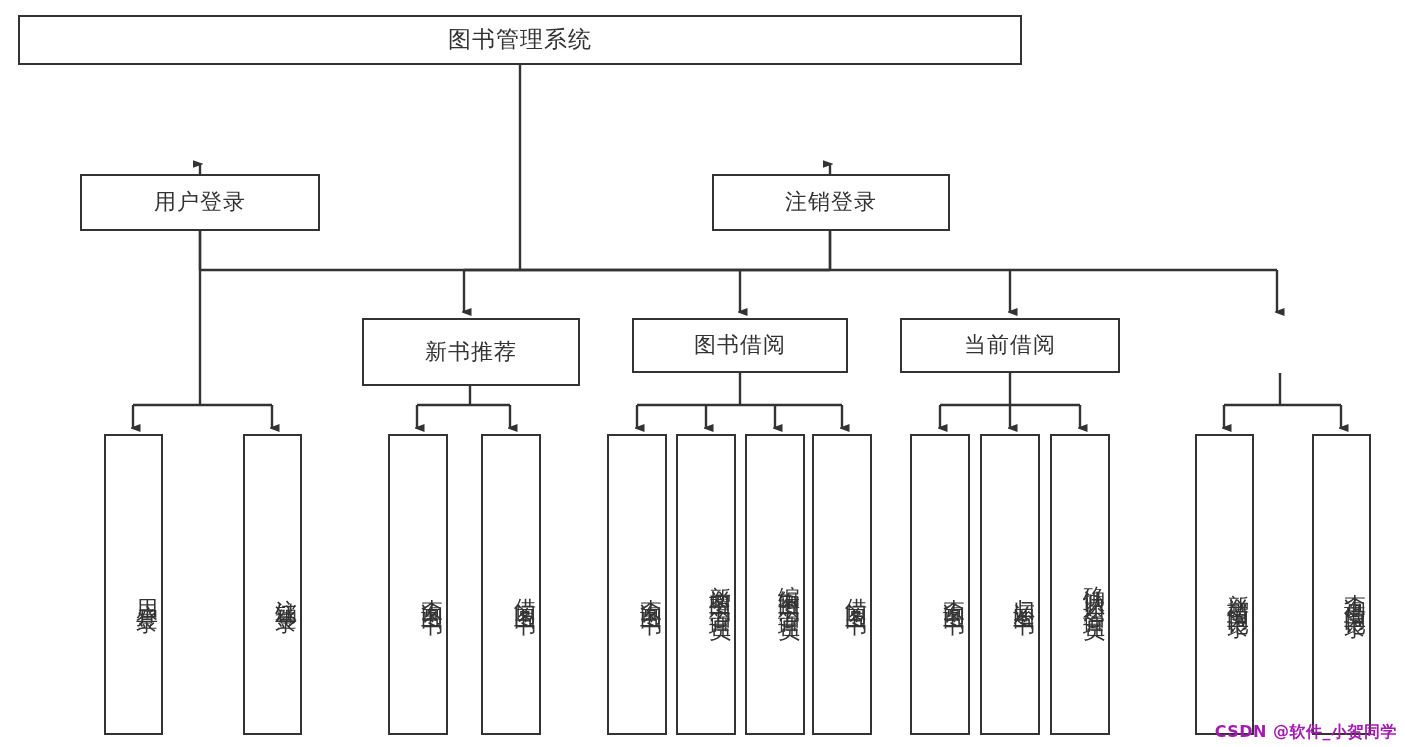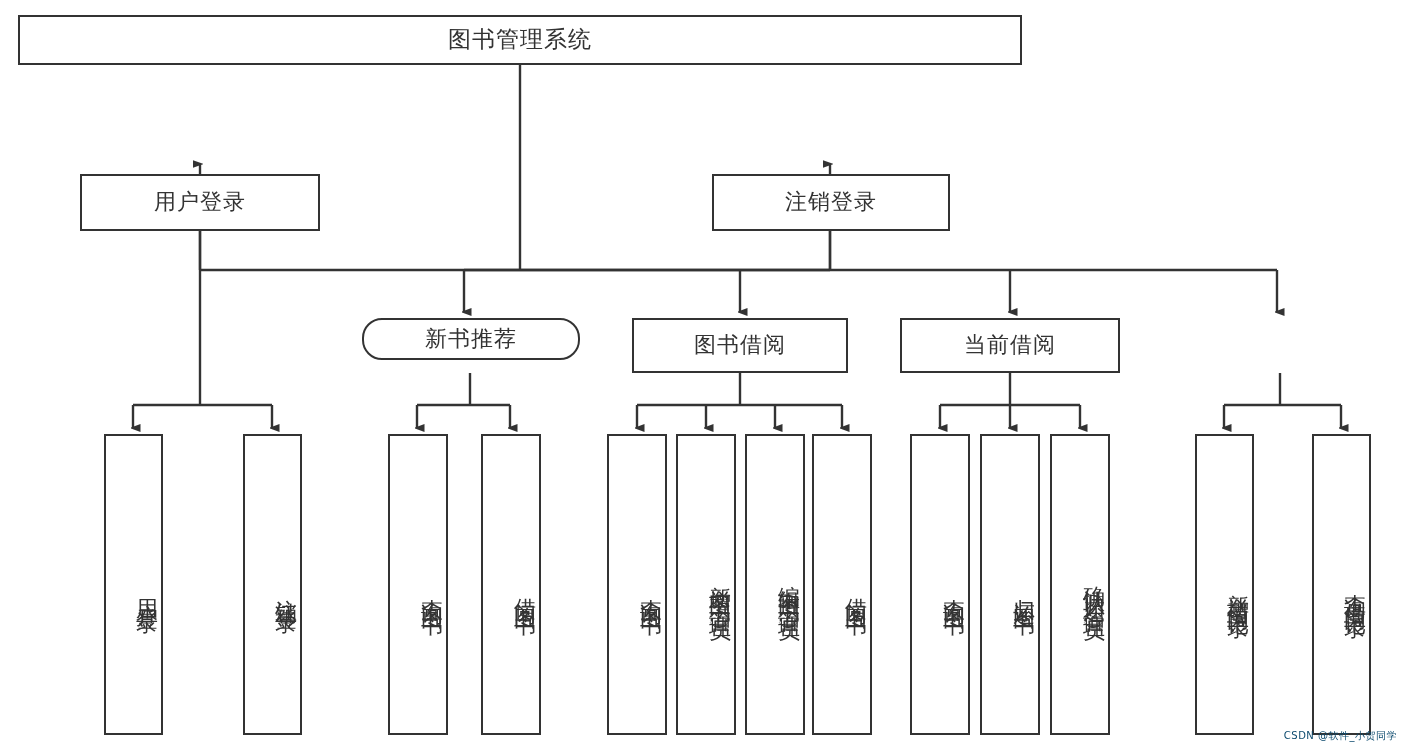--- a/index.html
+++ b/index.html
@@ -56,24 +56,25 @@
   }
   .node-v .vtext {
     writing-mode: vertical-rl;
     text-orientation: upright;
     display: block;
   }
   .watermark {
     position: absolute;
     right: 8px;
     bottom: 4px;
-    font-size: 10px;
-    color: #0c4a6e;
+    font-size: 16px;
+    color: #a21caf;
     letter-spacing: 0.5px;
     white-space: nowrap;
+    font-weight: bold;
   }
 </style>
 </head>
 <body>
 
 <div id="canvas">
 
   <svg class="wires" viewBox="0 0 1405 747">
     <defs>
       <marker id="arrow" markerWidth="10" markerHeight="10" refX="4" refY="7.5" orient="auto" markerUnits="userSpaceOnUse">
@@ -129,21 +130,21 @@
     <span>图书管理系统</span>
   </div>
 
   <div class="node node-h" style="left:80px; top:174px; width:240px; height:57px;">
     <span>用户登录</span>
   </div>
   <div class="node node-h" style="left:712px; top:174px; width:238px; height:57px;">
     <span>注销登录</span>
   </div>
 
-  <div class="node node-h" style="left:362px; top:318px; width:218px; height:42px;border-radius:20px;">
+  <div class="node node-h" style="left:362px; top:318px; width:218px; height:68px;">
     <span>新书推荐</span>
   </div>
   <div class="node node-h" style="left:632px; top:318px; width:216px; height:55px;">
     <span>图书借阅</span>
   </div>
   <div class="node node-h" style="left:900px; top:318px; width:220px; height:55px;">
     <span>当前借阅</span>
   </div>
 
   <div class="node node-v" style="left:104px; top:434px; width:59px; height:301px;">

